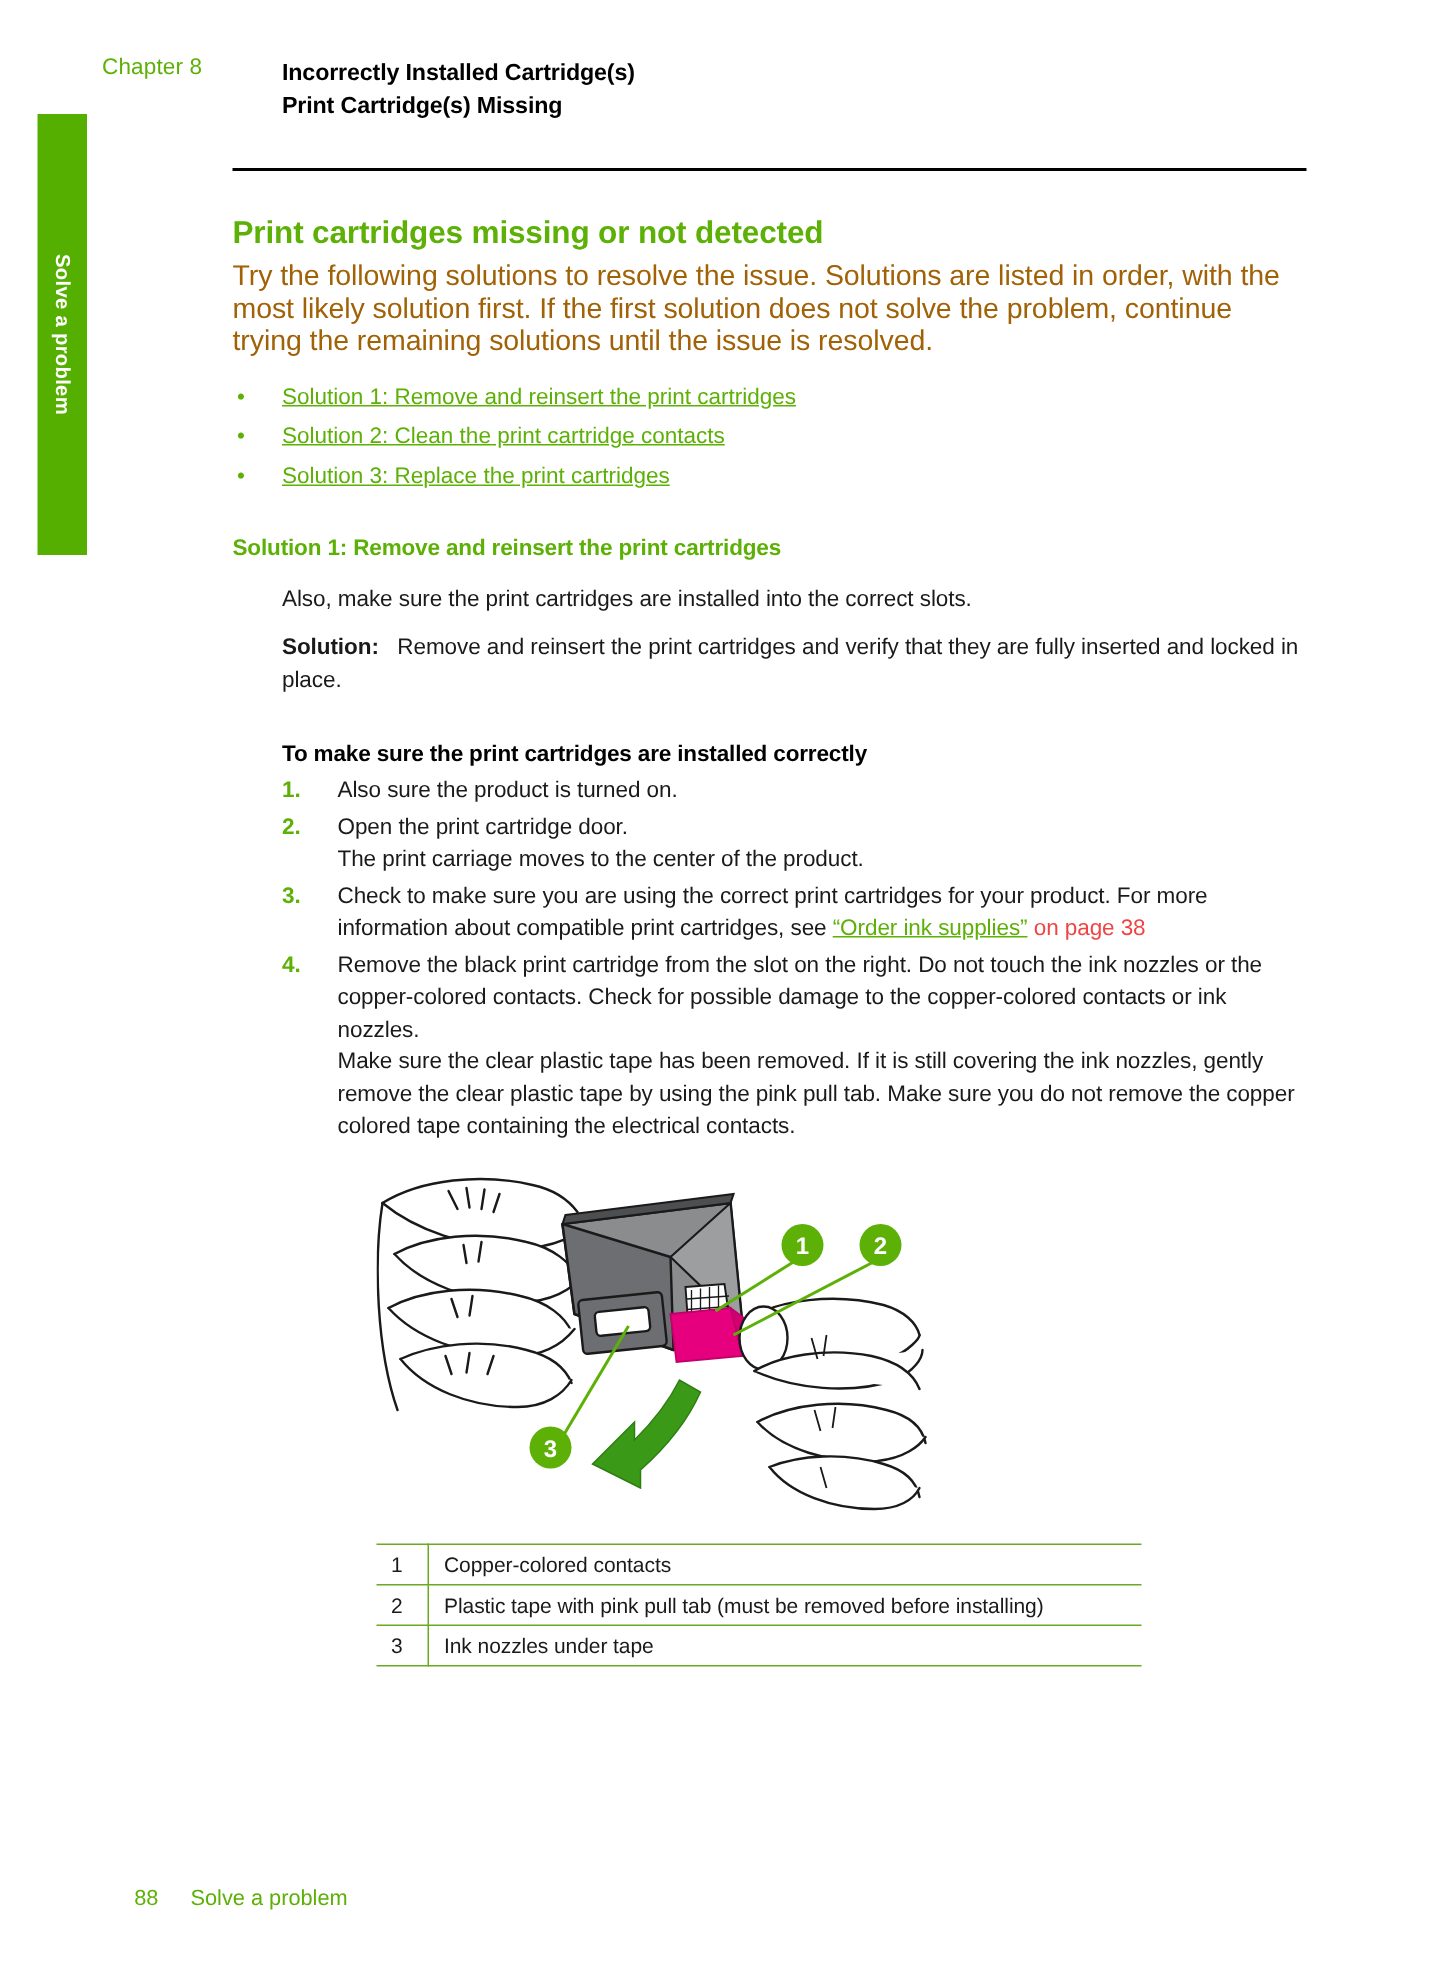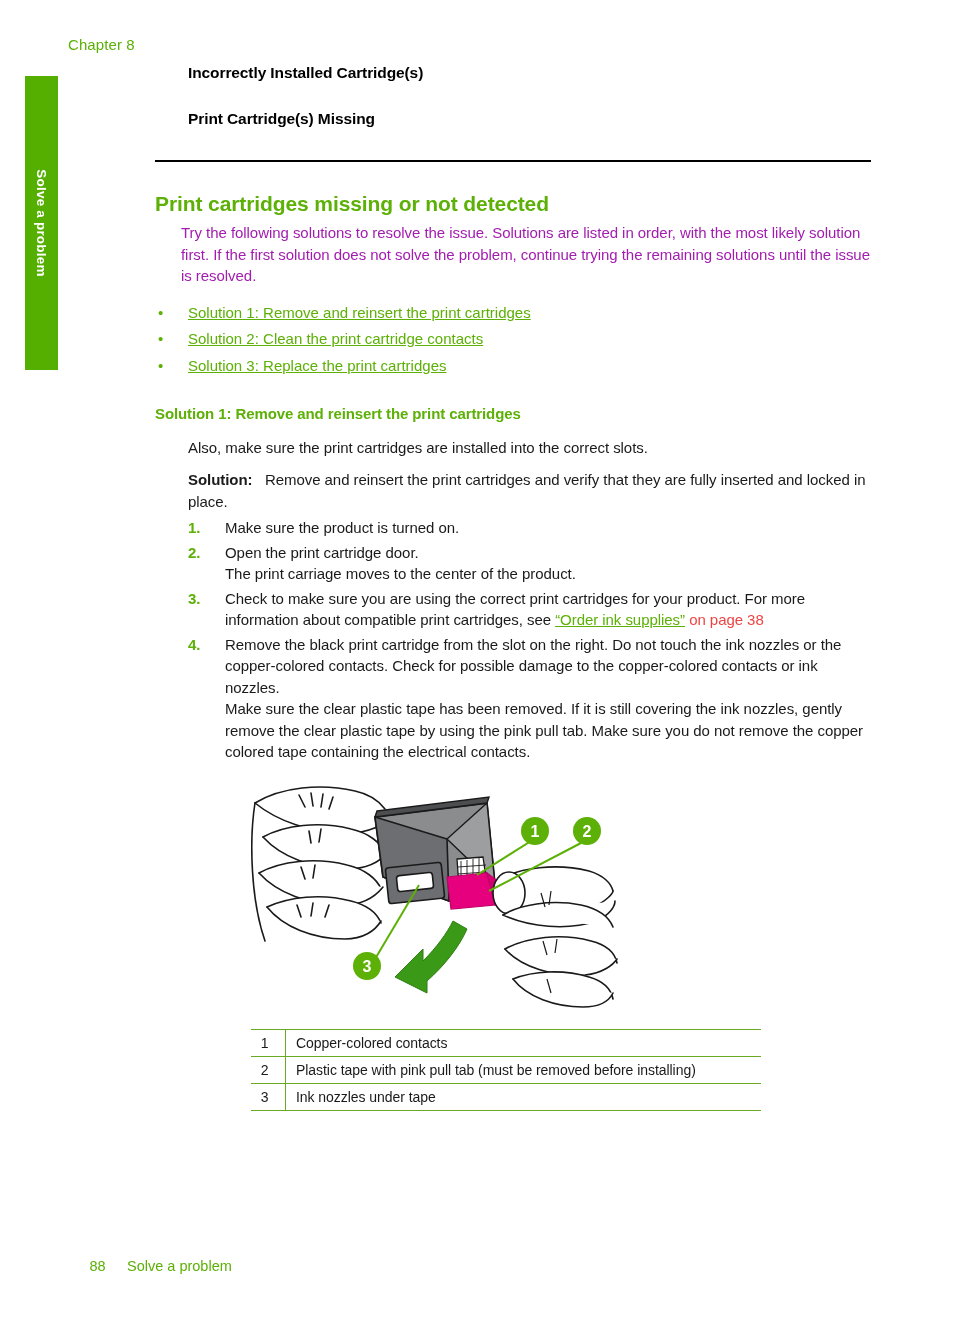--- a/index.html
+++ b/index.html
@@ -63,44 +63,43 @@
     width: 716px;
   }
 
   .msg-heading {
     font-size: 15.5px;
     font-weight: bold;
     color: #000;
     margin-left: 33px;
     letter-spacing: -0.1px;
   }
-  .msg-heading.first { margin-top: 64px; }
-  .msg-heading.second { margin-top: 28px; }
+  .msg-heading.first { margin-top: 40px; }
+  .msg-heading.second { margin-top: 4px; }
 
   .rule {
     margin-top: 32px;
     border-top: 2px solid #000000;
     width: 716px;
   }
 
   .h2-green {
     font-size: 21px;
     font-weight: bold;
     color: #5cb006;
     margin-top: 30px;
     letter-spacing: -0.1px;
   }
 
   .body-text {
-    font-size: 15px;
+    font-size: 19px;
     line-height: 21.5px;
-    color: #a21caf;
+    color: #a16207;
     margin-top: 6px;
     letter-spacing: -0.05px;
-    margin-left: 26px;
   }
 
   ul.link-list {
     list-style: none;
     margin: 16px 0 0 0;
     padding: 0;
   }
   ul.link-list li {
     position: relative;
     padding-left: 33px;
@@ -258,25 +257,26 @@
       </li>
     </ul>
 
     <div class="sect-green">Solution 1: Remove and reinsert the print cartridges</div>
 
     <div class="indent">
       <div class="para sp2">Also, make sure the print cartridges are installed into the correct slots.</div>
 
       <div class="para sp1"><b>Solution:</b>&nbsp;&nbsp; <span>Remove and reinsert the print cartridges and verify that they are fully inserted and locked in place.</span></div>
 
+      <div class="bold-head">To make sure the print cartridges are installed correctly</div>
 
       <ol class="steps">
         <li>
           <span class="num">1.</span>
-          <span>Make sure the product is turned on.</span>
+          <span>Also sure the product is turned on.</span>
         </li>
         <li>
           <span class="num">2.</span>
           <span>Open the print cartridge door.</span>
           <span class="sub-line">The print carriage moves to the center of the product.</span>
         </li>
         <li>
           <span class="num">3.</span>
           <span>Check to make sure you are using the correct print cartridges for your product. For more information about compatible print cartridges, see </span><span class="doclink">“Order ink supplies”</span><span class="pagelink"> on page 38</span>
         </li>

